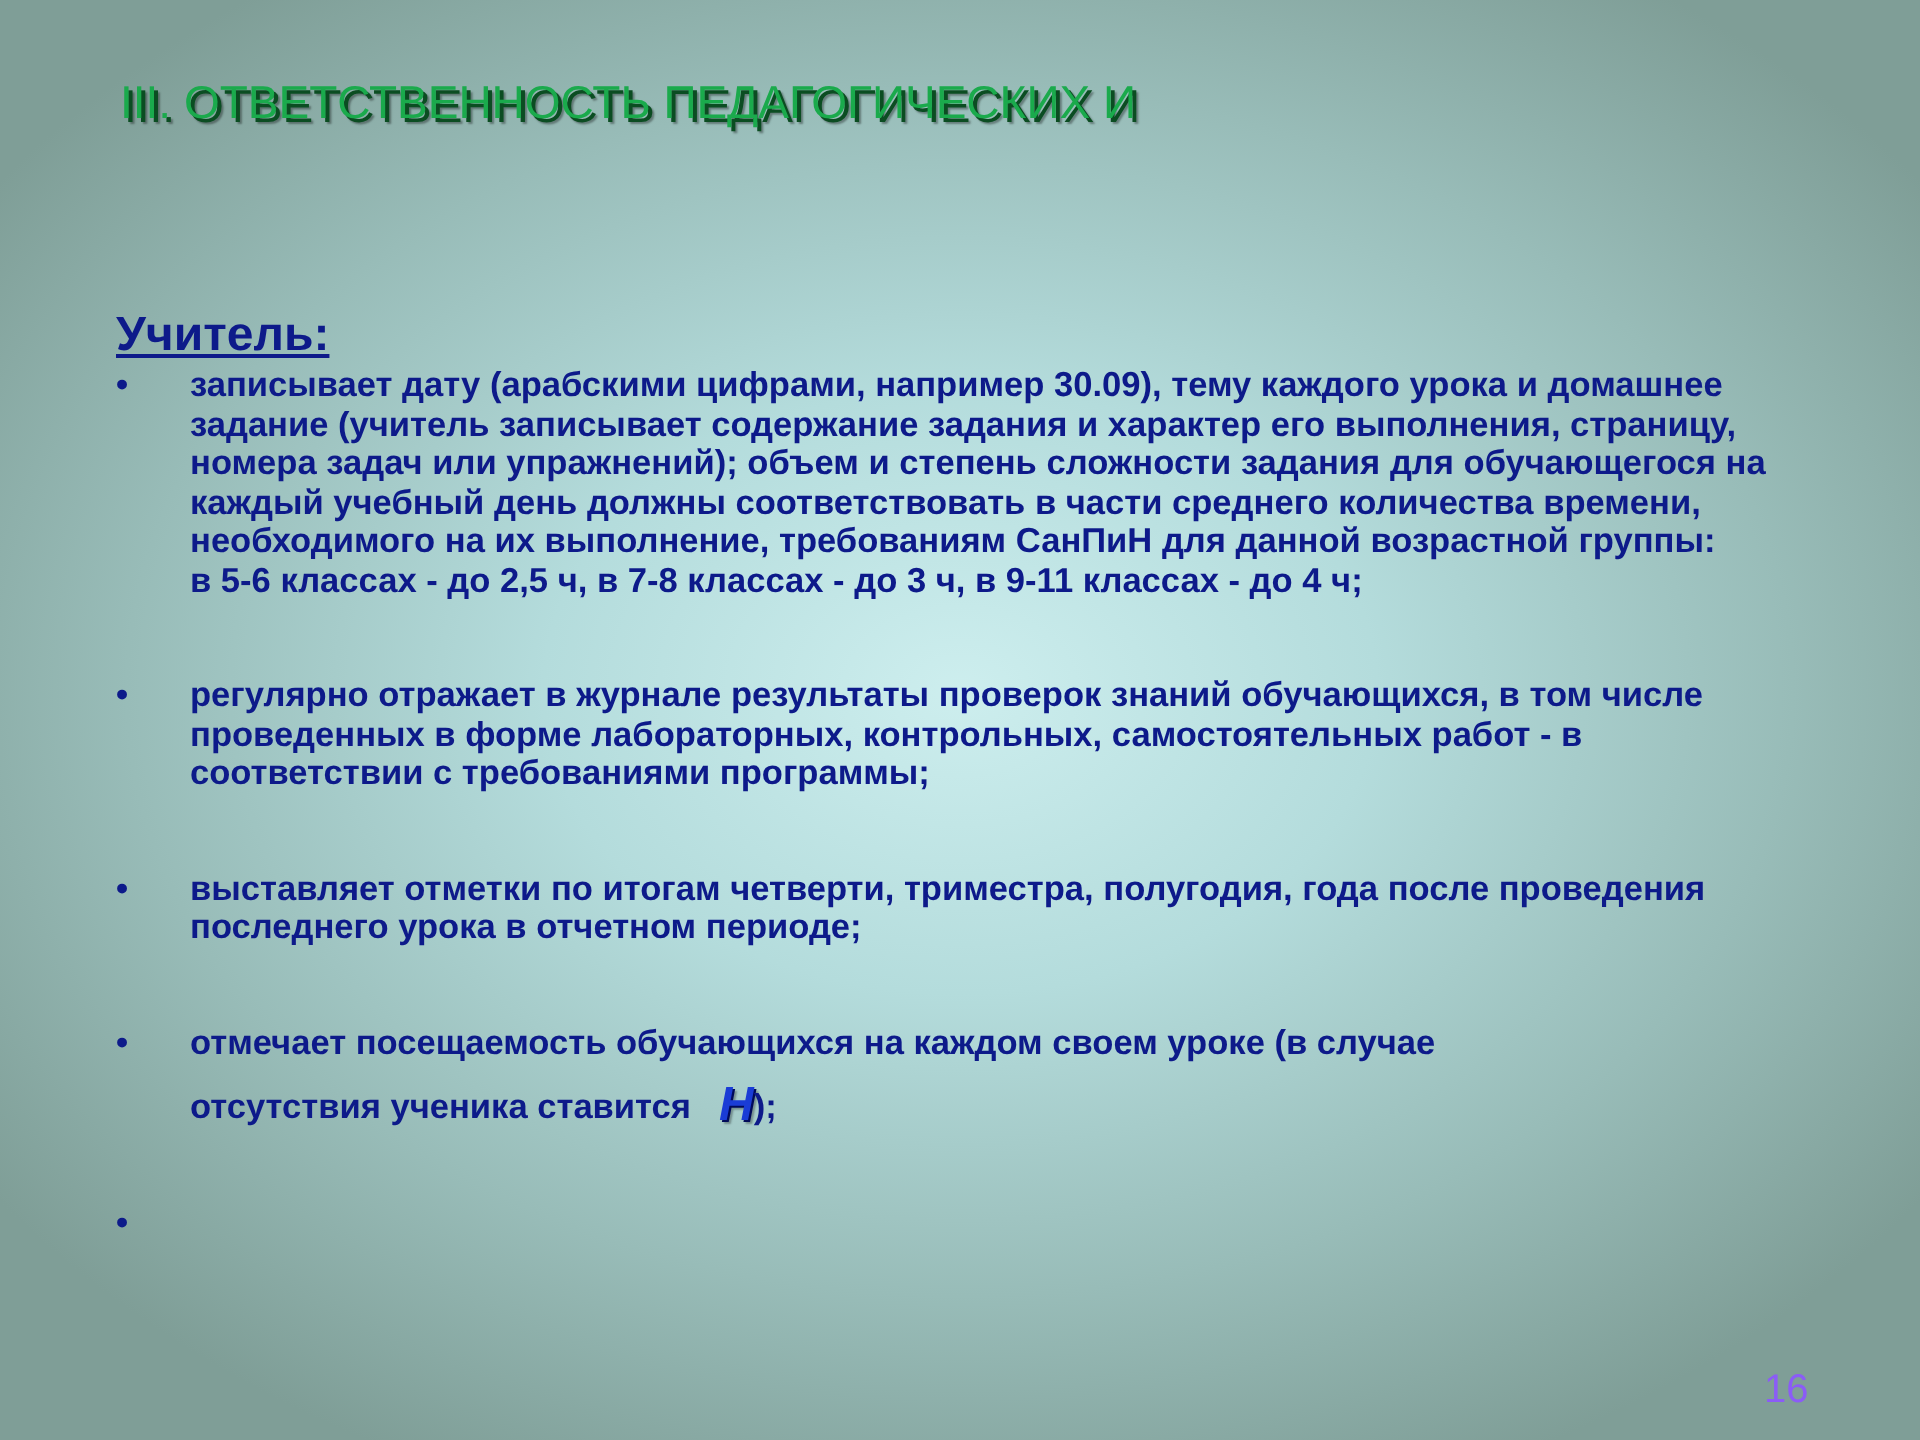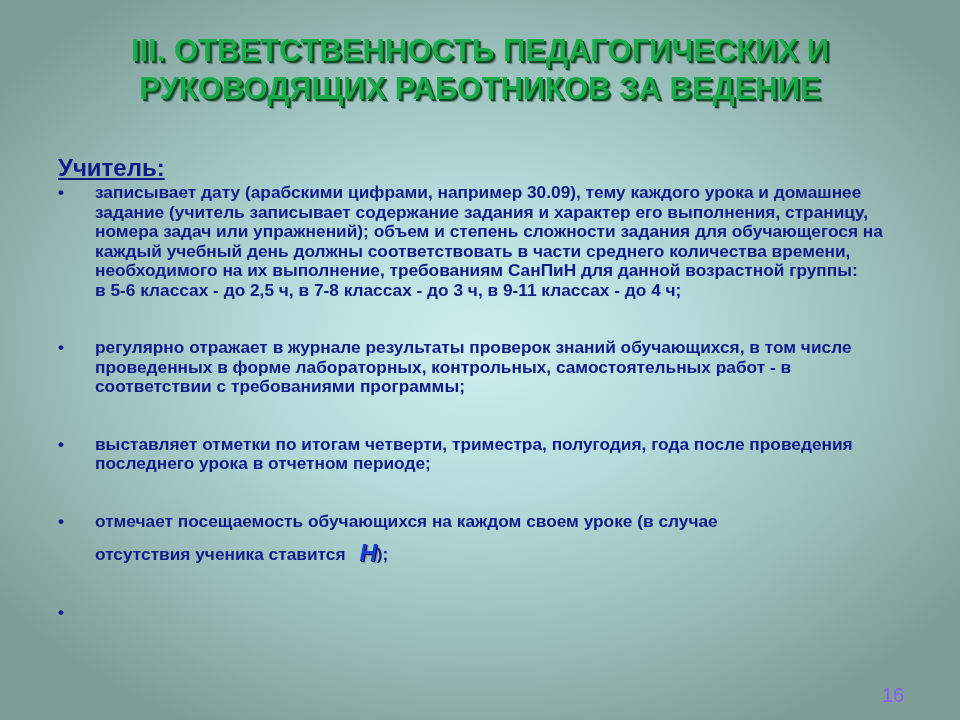--- a/index.html
+++ b/index.html
@@ -3,22 +3,22 @@
 <meta charset="utf-8">
 <style>
   html, body { margin: 0; padding: 0; }
   body {
     width: 960px; height: 720px; overflow: hidden; position: relative;
     background: radial-gradient(ellipse 62% 60% at 50% 48%, #cdeeee 0%, #b4dcdc 35%, #98bcb8 70%, #7f9e97 100%);
     font-family: "Liberation Sans", sans-serif;
   }
   .title {
     position: absolute; left: 60px; top: 32px; width: 840px;
-    text-align: center; color: #1aaa4c;
-    font-weight: bold; font-size: 31px; line-height: 38px;
+    color: #1aaa4c;
+    font-weight: normal; font-size: 23px; line-height: 38px;
     text-shadow: 2px 2px 0 #0b4d22, 3px 3px 1px rgba(0,0,0,0.35);
     letter-spacing: 0px;
   }
   .title div { white-space: nowrap; }
   .section-label {
     position: absolute; left: 58px; top: 154px;
     color: #0d1a8a; font-weight: bold; font-size: 24px; text-decoration: underline;
   }
   .bullets {
     position: absolute; left: 58px; top: 183px; width: 850px;
@@ -38,21 +38,20 @@
   .page-num {
     position: absolute; left: 882px; top: 660px;
     font-size: 20px; color: #8b5cf6; margin-top: 24px;
   }
 </style>
 </head>
 <body>
 
 <div class="title">
   <div>III. ОТВЕТСТВЕННОСТЬ ПЕДАГОГИЧЕСКИХ И</div>
-  <div>РУКОВОДЯЩИХ РАБОТНИКОВ ЗА ВЕДЕНИЕ</div>
 </div>
 
 <div class="section-label">Учитель:</div>
 
 <div class="bullets">
 
   <div class="item">
     <span class="bullet">•</span>
     <span class="u">записывает дату</span><span> (арабскими цифрами, например 30.09), </span><span class="u">тему каждого урока</span><span> и </span><span class="u">домашнее задание</span><span> (учитель записывает содержание задания и характер его выполнения, страницу, номера задач или упражнений); </span><span class="u">объем и степень сложности задания</span><span> для обучающегося на каждый учебный день </span><span class="u">должны соответствовать в части среднего количества времени, необходимого на их выполнение</span><span>, требованиям СанПиН для данной возрастной группы:</span>
     <div class="u">в 5-6 классах - до 2,5 ч, в 7-8 классах - до 3 ч, в 9-11 классах - до 4 ч;</div>

